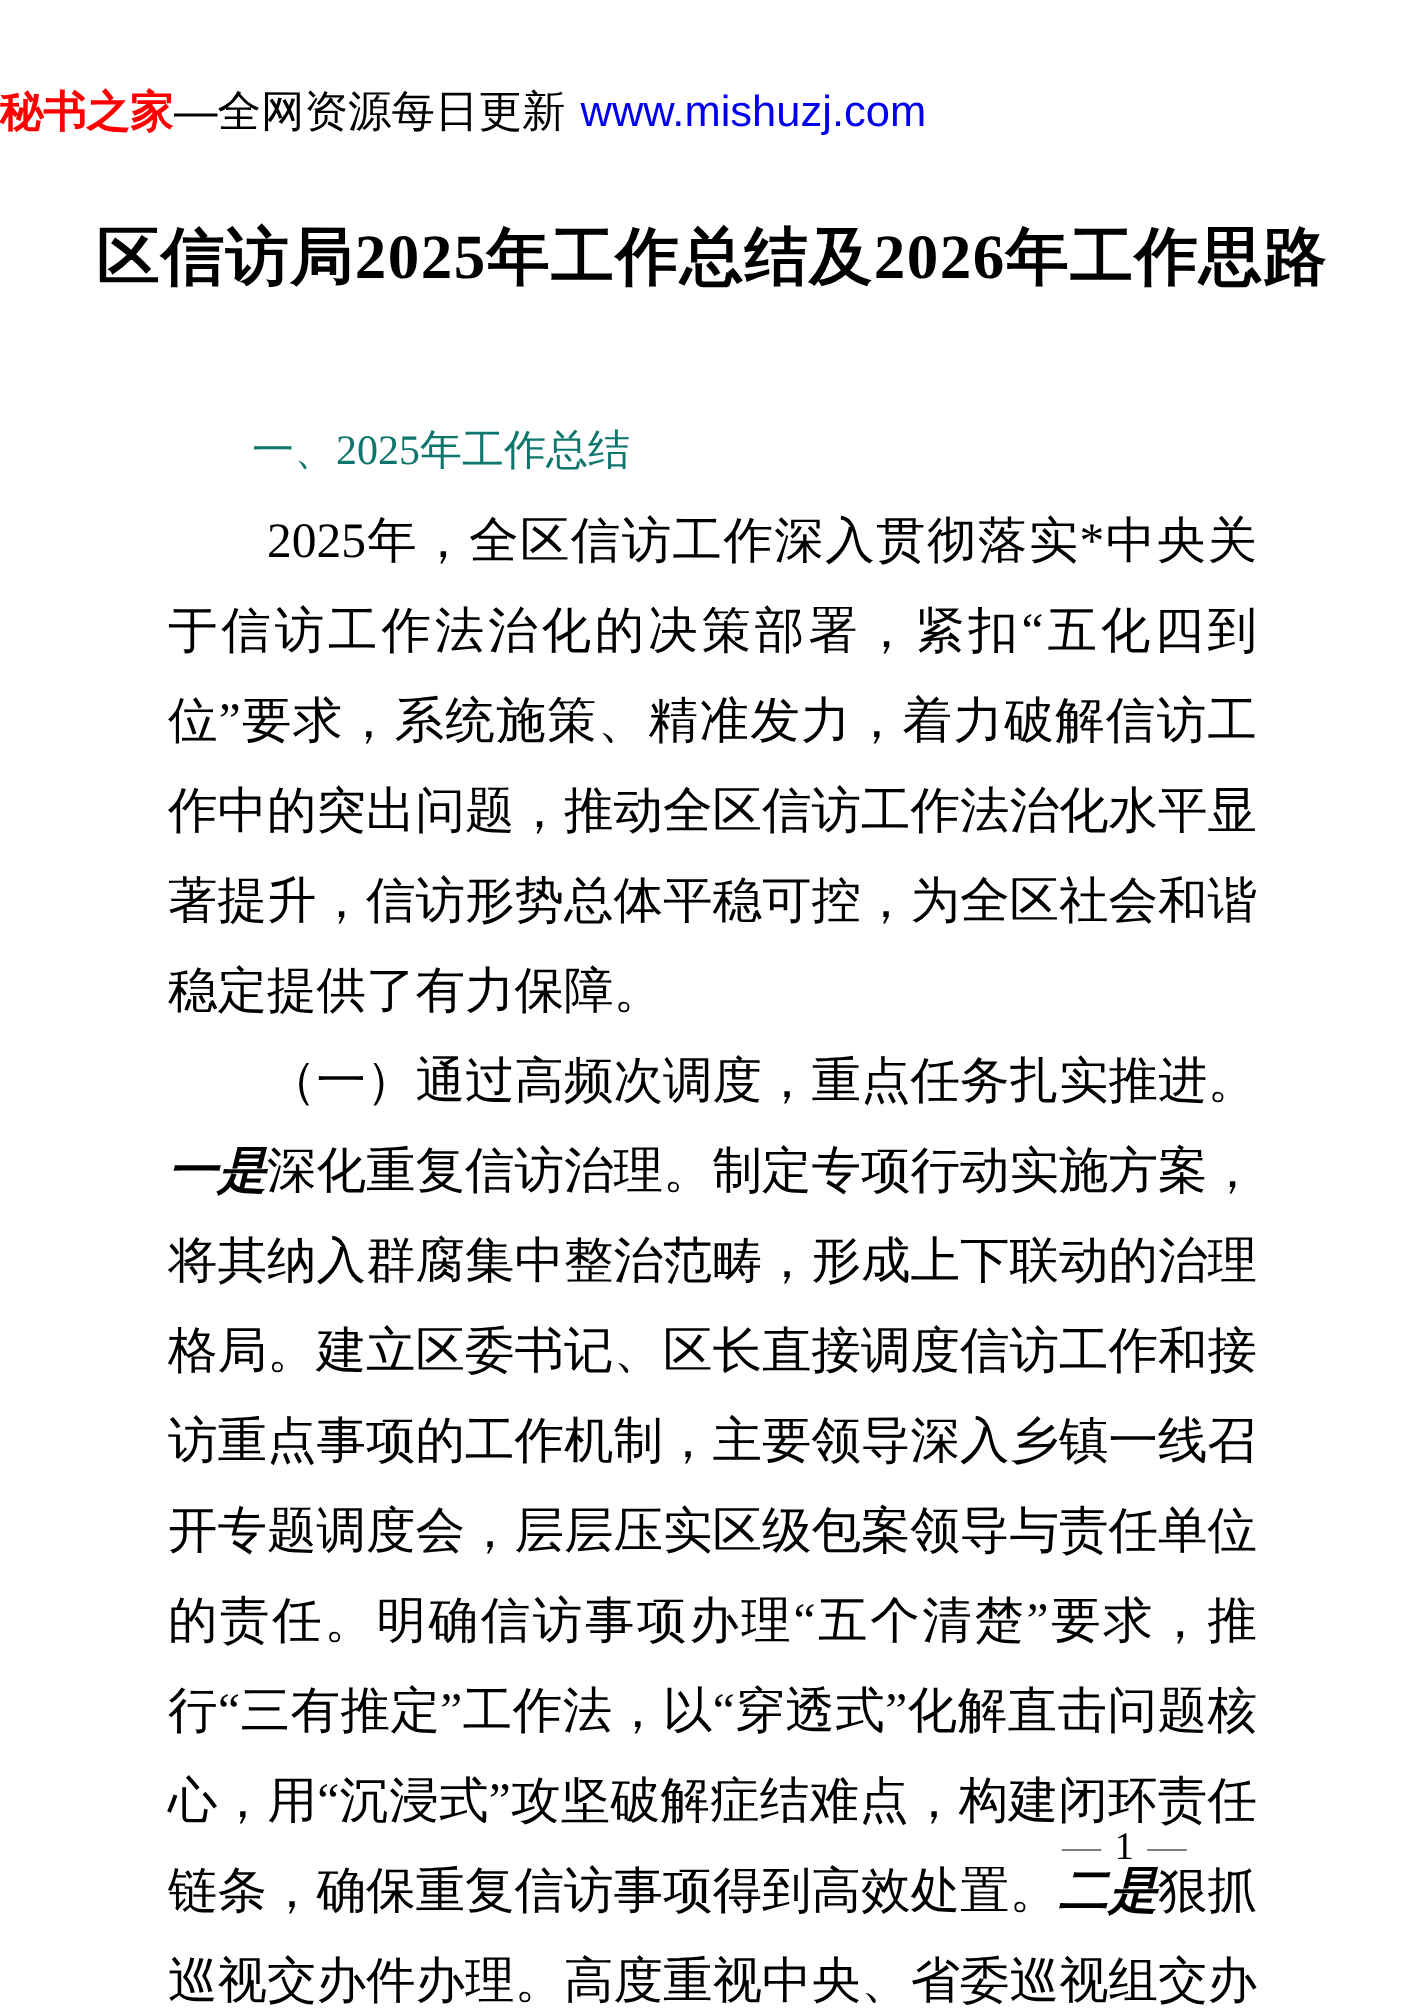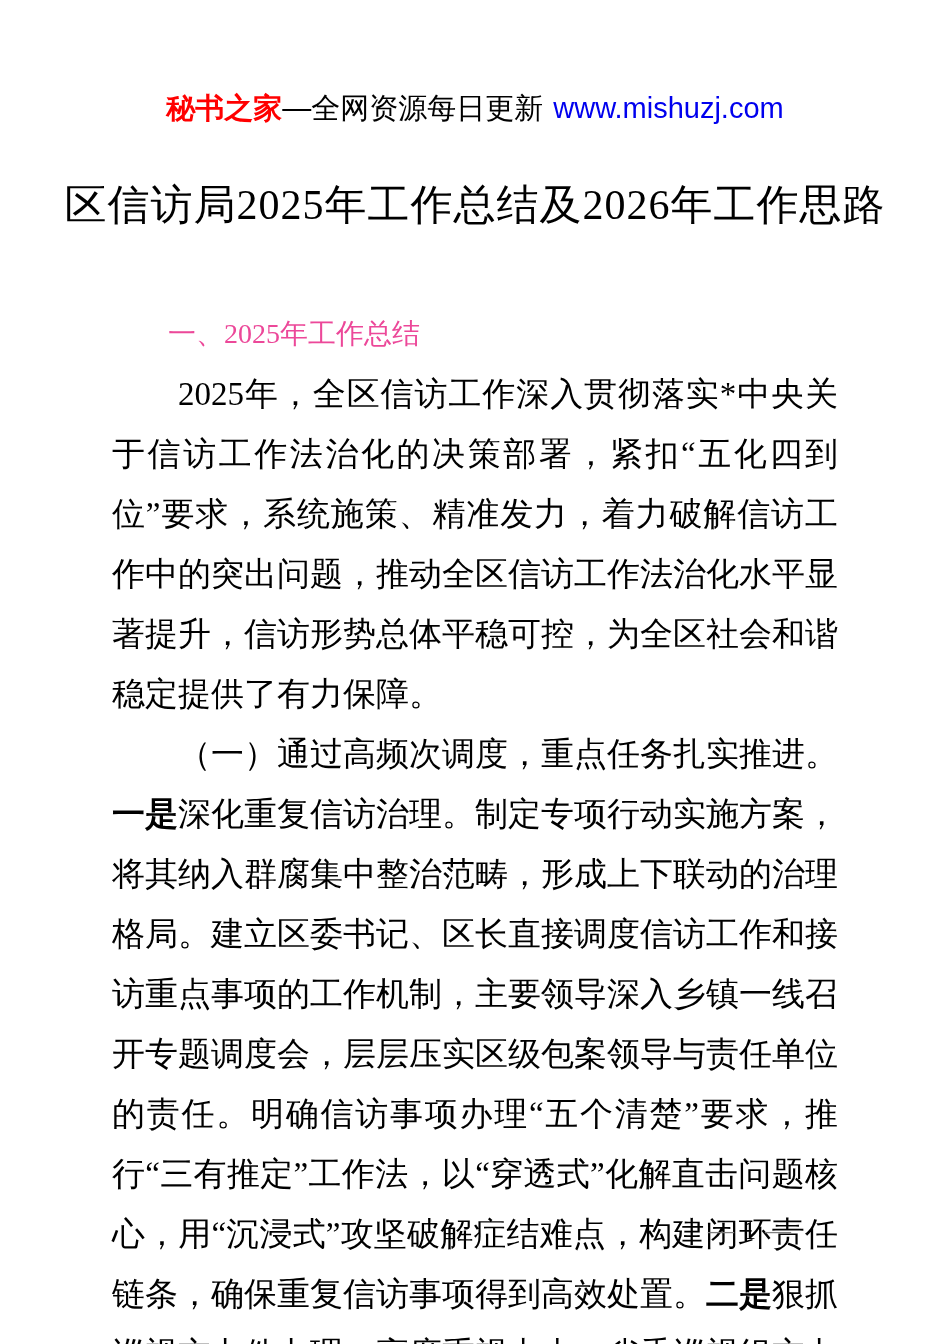--- a/index.html
+++ b/index.html
@@ -11,22 +11,22 @@
     position: relative;
     width: 950px;
     height: 1344px;
     margin: 0 auto;
     background: #ffffff;
     overflow: hidden;
     font-family: "Liberation Serif", "DejaVu Serif", serif;
     color: #111111;
   }
   .site-header {
-    padding-top: 88px;
-    text-align: center;
+    padding-top: 55px;
+    text-align: left;
     font-family: "Liberation Sans", "DejaVu Sans", sans-serif;
     font-size: 29px;
     line-height: 40px;
     white-space: nowrap;
   }
   .site-header .site-name {
     color: #ff0000;
     font-weight: 700;
   }
   .site-header .header-sep,
@@ -37,47 +37,48 @@
   .site-header .site-url {
     color: #0000ee;
     text-decoration: none;
     margin-left: 10px;
   }
   .doc-title {
     margin: 50px 60px 0 60px;
     text-align: center;
     font-size: 42px;
     line-height: 54px;
-    font-weight: 400;
+    font-weight: 700;
     color: #000000;
     letter-spacing: 1px;
   }
   .content {
     margin: 0 112px;
     width: 726px;
   }
   .section-heading {
     margin: 72px 0 0 0;
     font-size: 28px;
     line-height: 60px;
     font-weight: 400;
-    color: #ec4899;
+    color: #0f766e;
     text-indent: 2em;
   }
   .para {
     margin: 0;
     font-size: 33px;
     line-height: 60px;
     color: #000000;
     text-align: justify;
     text-justify: inter-ideograph;
     text-indent: 2em;
   }
   .para .b {
     font-weight: 700;
+    font-style: italic;
   }
   .page-number {
     position: absolute;
     top: 1216px;
     right: 150px;
     font-size: 26px;
     line-height: 30px;
     color: #000000;
     white-space: nowrap;
   }

